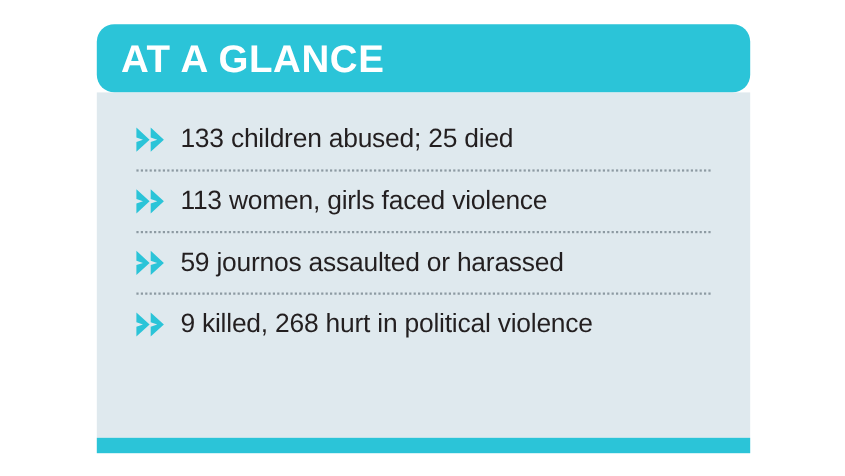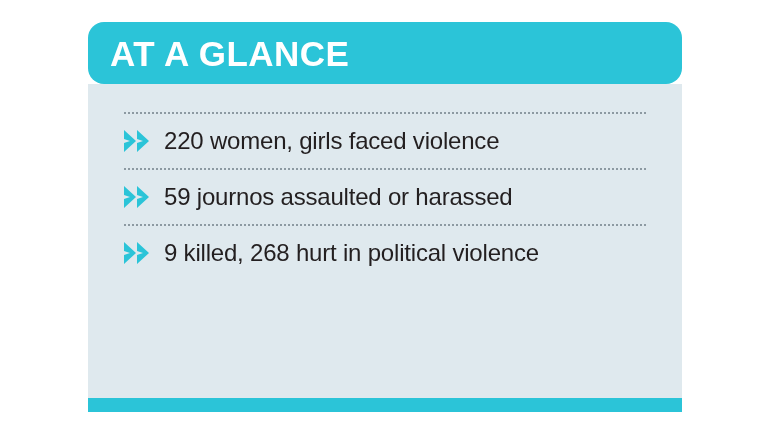--- a/index.html
+++ b/index.html
@@ -95,31 +95,40 @@
 <body>
 
 <div id="infographic">
 
   <div id="header-bar">
     <div id="header-title">AT A GLANCE</div>
   </div>
 
   <div id="body-panel">
 
+    <div class="stat-row">
+      <span class="bullet-icon">
+        <svg width="34" height="26" viewBox="0 0 34 26" xmlns="http://www.w3.org/2000/svg">
+          <path d="M2 2 L14 13 L2 24 L2 15 L8 13 L2 11 Z" fill="#2bc4d8"></path>
+          <path d="M15 2 L27 13 L15 24 L15 15 L21 13 L15 11 Z" fill="#2bc4d8"></path>
+        </svg>
+      </span>
+      <span class="stat-text">133 children abused; 25 died</span>
+    </div>
 
     <div class="divider"></div>
 
     <div class="stat-row">
       <span class="bullet-icon">
         <svg width="34" height="26" viewBox="0 0 34 26" xmlns="http://www.w3.org/2000/svg">
           <path d="M2 2 L14 13 L2 24 L2 15 L8 13 L2 11 Z" fill="#2bc4d8"></path>
           <path d="M15 2 L27 13 L15 24 L15 15 L21 13 L15 11 Z" fill="#2bc4d8"></path>
         </svg>
       </span>
-      <span class="stat-text">220 women, girls faced violence</span>
+      <span class="stat-text">113 women, girls faced violence</span>
     </div>
 
     <div class="divider"></div>
 
     <div class="stat-row">
       <span class="bullet-icon">
         <svg width="34" height="26" viewBox="0 0 34 26" xmlns="http://www.w3.org/2000/svg">
           <path d="M2 2 L14 13 L2 24 L2 15 L8 13 L2 11 Z" fill="#2bc4d8"></path>
           <path d="M15 2 L27 13 L15 24 L15 15 L21 13 L15 11 Z" fill="#2bc4d8"></path>
         </svg>

